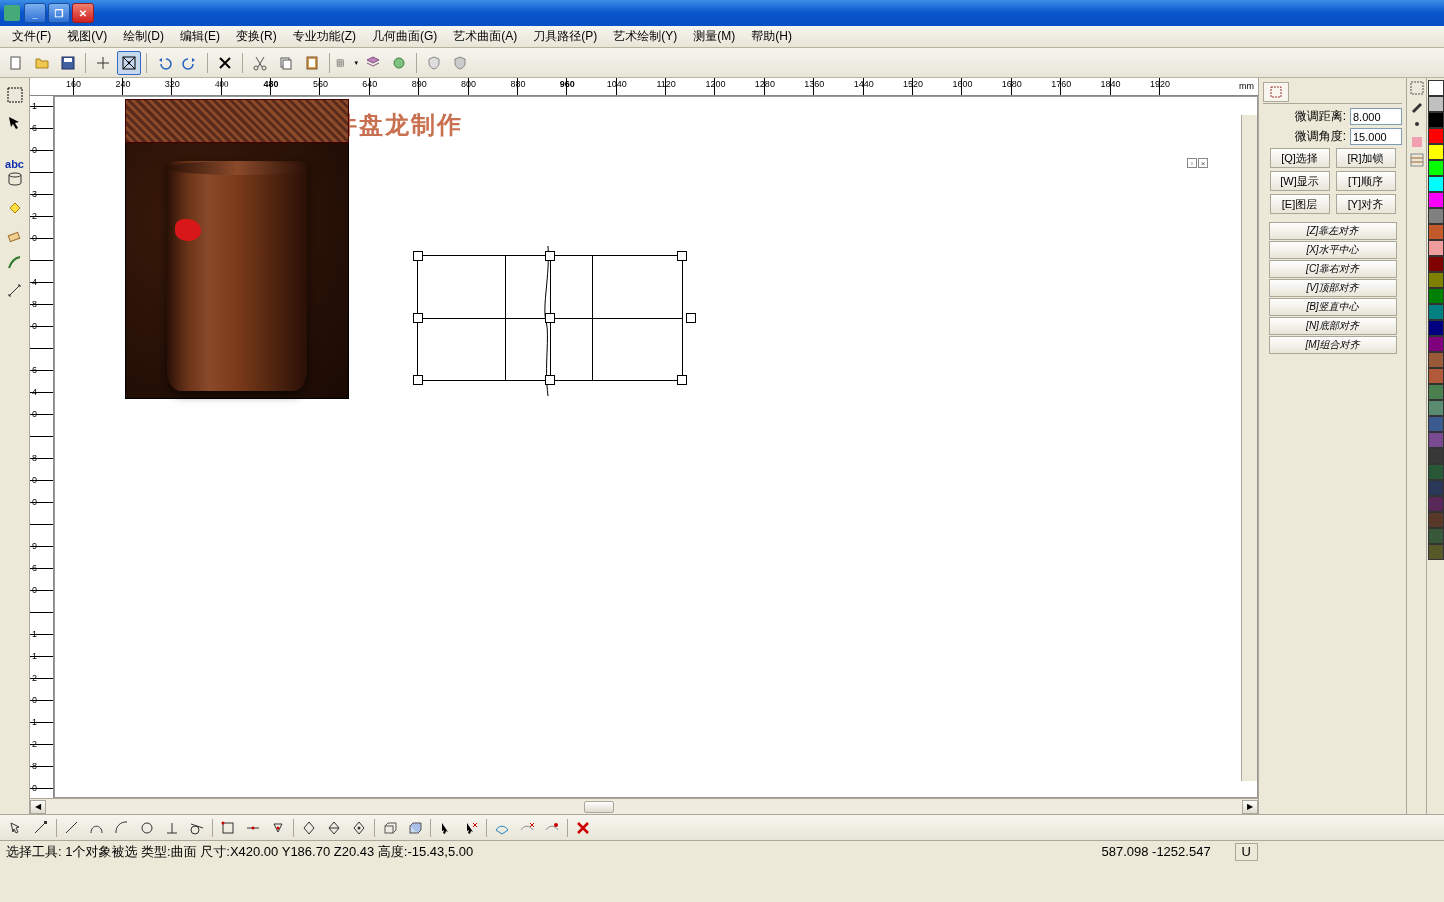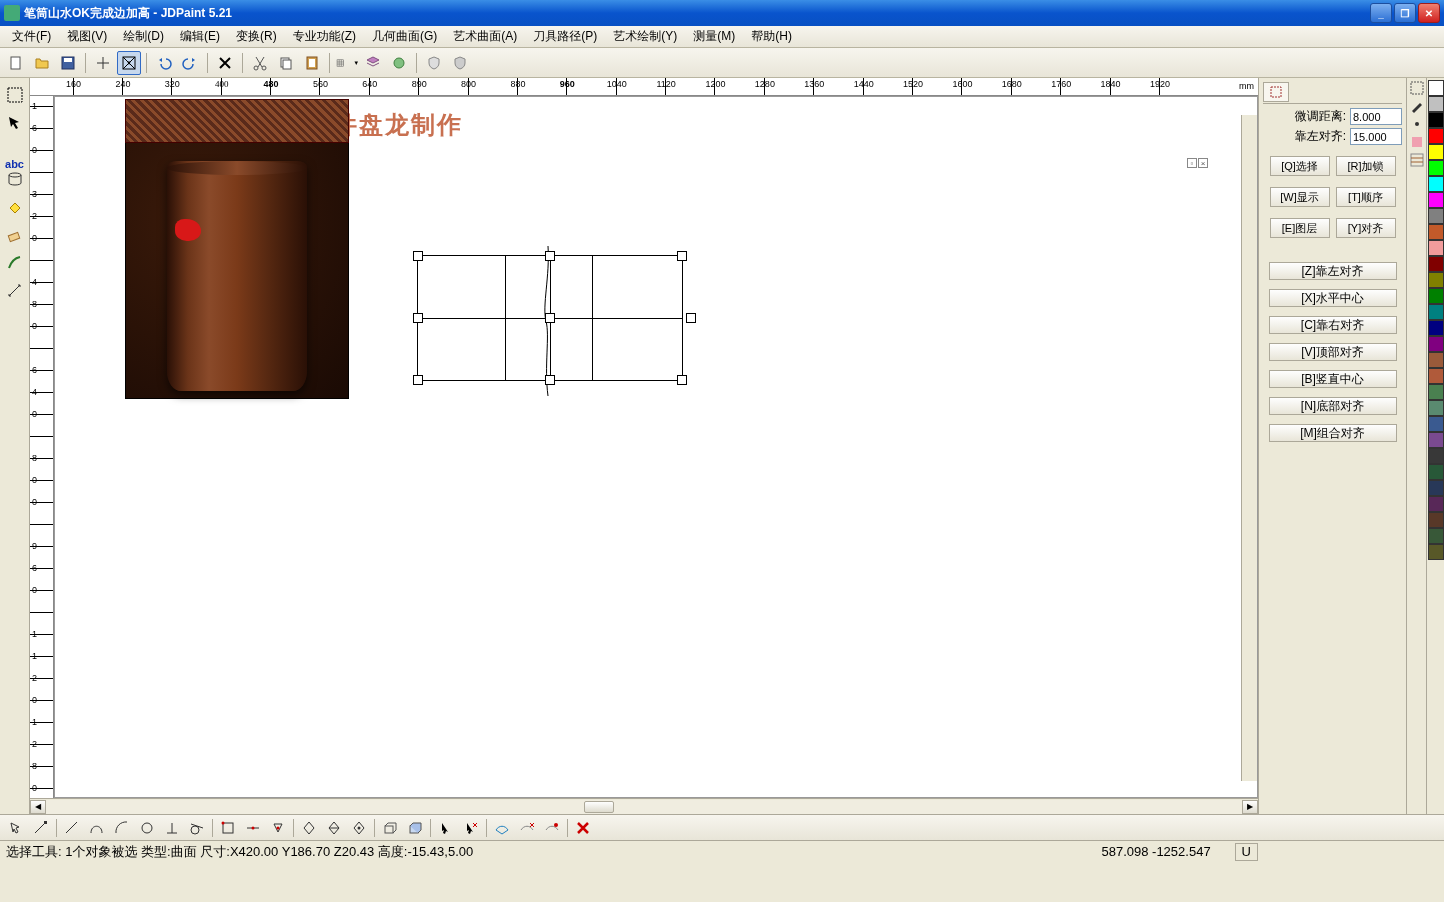--- a/index.html
+++ b/index.html
@@ -62,22 +62,22 @@
 .right-tabs { position:absolute; right:236px; top:78px; height:14px; display:flex; gap:1px; align-items:center; font-size:9px; color:#555;}
 .right-tabs .tab-x{width:10px;height:10px;border:1px solid #888;display:flex;align-items:center;justify-content:center;font-size:8px;}
 
 .right-panel { width: 148px; background: #ece9d8; border-left: 1px solid #aca899; padding: 4px; }
 .rp-tab-row { height:22px; display:flex; border-bottom:1px solid #aca899; margin-bottom:4px;}
 .rp-tab { width:26px; height:20px; border:1px solid #aca899; background:#f8f6ef;display:flex;align-items:center;justify-content:center;}
 .rp-row { display: flex; align-items: center; margin: 3px 0; gap: 4px; justify-content:flex-end;}
 .rp-label { font-size: 12px; }
 .rp-input { width: 52px; height: 17px; border: 1px solid #7f9db9; background: #fff; font-size: 11px; padding: 0 2px; }
 .rp-btn { width: 60px; height: 20px; border: 1px solid #aca899; background: linear-gradient(#fefefe,#e8e5d8); font-size: 11px; cursor: pointer; display:flex;align-items:center;justify-content:center;}
-.rp-btn-row { display:flex; gap:6px; margin:11px 0; justify-content:center;text-align:right;}
-.rp-wide-btn { width: 128px; height: 18px; border: 1px solid #aca899; background: linear-gradient(#fefefe,#e8e5d8); font-size: 12px; cursor: pointer; display:flex;align-items:center;justify-content:center; margin:9px auto;}
+.rp-btn-row { display:flex; gap:6px; margin:3px 0; justify-content:center;text-align:right;}
+.rp-wide-btn { width: 128px; height: 18px; border: 1px solid #aca899; background: linear-gradient(#fefefe,#e8e5d8); font-size: 10px; cursor: pointer; display:flex;align-items:center;justify-content:center; margin:1px auto;font-style:italic;}
 .rp-divider{height:4px;}
 
 .far-right-tools { width: 20px; background: #ece9d8; border-left: 1px solid #aca899; display:flex; flex-direction:column; align-items:center; padding-top:2px; gap:2px;}
 .fr-btn { width:16px; height:16px; border:1px solid transparent; display:flex;align-items:center;justify-content:center; cursor:pointer;}
 
 .color-bar { width: 18px; background: #ece9d8; border-left: 1px solid #aca899; display:flex; flex-direction:column; align-items:center; padding-top:2px; gap:0;}
 .color-sw { width:16px; height:16px; border:1px solid #333; cursor:pointer;}
 
 .bottom-toolbar { height: 26px; background: linear-gradient(to bottom,#f7f5ee,#e8e5d8); border-top: 1px solid #aca899; display: flex; align-items: center; padding: 0 4px; gap: 1px; }
 .bt-btn { width: 24px; height: 22px; display: flex; align-items: center; justify-content: center; cursor: pointer; border: 1px solid transparent;}
@@ -85,21 +85,20 @@
 
 .statusbar { height: 22px; background: #ece9d8; border-top: 1px solid #aca899; display: flex; align-items: center; padding: 0 6px; font-size: 13px; }
 .statusbar .cell { border: 1px solid #aca899; padding: 1px 6px; margin-left: 4px; height:18px; display:flex;align-items:center;}
 .statusbar .spacer { flex: 1; }
 </style>
 </head>
 <body>
 
 <div class="titlebar">
   <span class="titlebar-icon"></span>
-  <span class="titlebar-text">笔筒山水OK完成边加高 - JDPaint 5.21</span>
   <div class="titlebar-btns">
     <div class="titlebar-btn">_</div>
     <div class="titlebar-btn">❐</div>
     <div class="titlebar-btn close">✕</div>
   </div>
 </div>
 
 <div class="menubar">
   <span class="menu-item">文件(F)</span>
   <span class="menu-item">视图(V)</span>
@@ -484,21 +483,21 @@
           <svg width="14" height="14">
             <rect x="2" y="2" width="10" height="10" fill="none" stroke="#a03030" stroke-dasharray="2 1"></rect>
           </svg>
         </div>
     </div>
     <div class="rp-row">
       <span class="rp-label">微调距离:</span>
       <input class="rp-input" value="8.000" style="">
     </div>
     <div class="rp-row">
-      <span class="rp-label">靠左对齐:</span>
+      <span class="rp-label">微调角度:</span>
       <input class="rp-input" value="15.000" style="">
     </div>
     <div class="rp-btn-row">
       <div class="rp-btn">[Q]选择</div>
       <div class="rp-btn">[R]加锁</div>
     </div>
     <div class="rp-btn-row">
       <div class="rp-btn">[W]显示</div>
       <div class="rp-btn">[T]顺序</div>
     </div>

